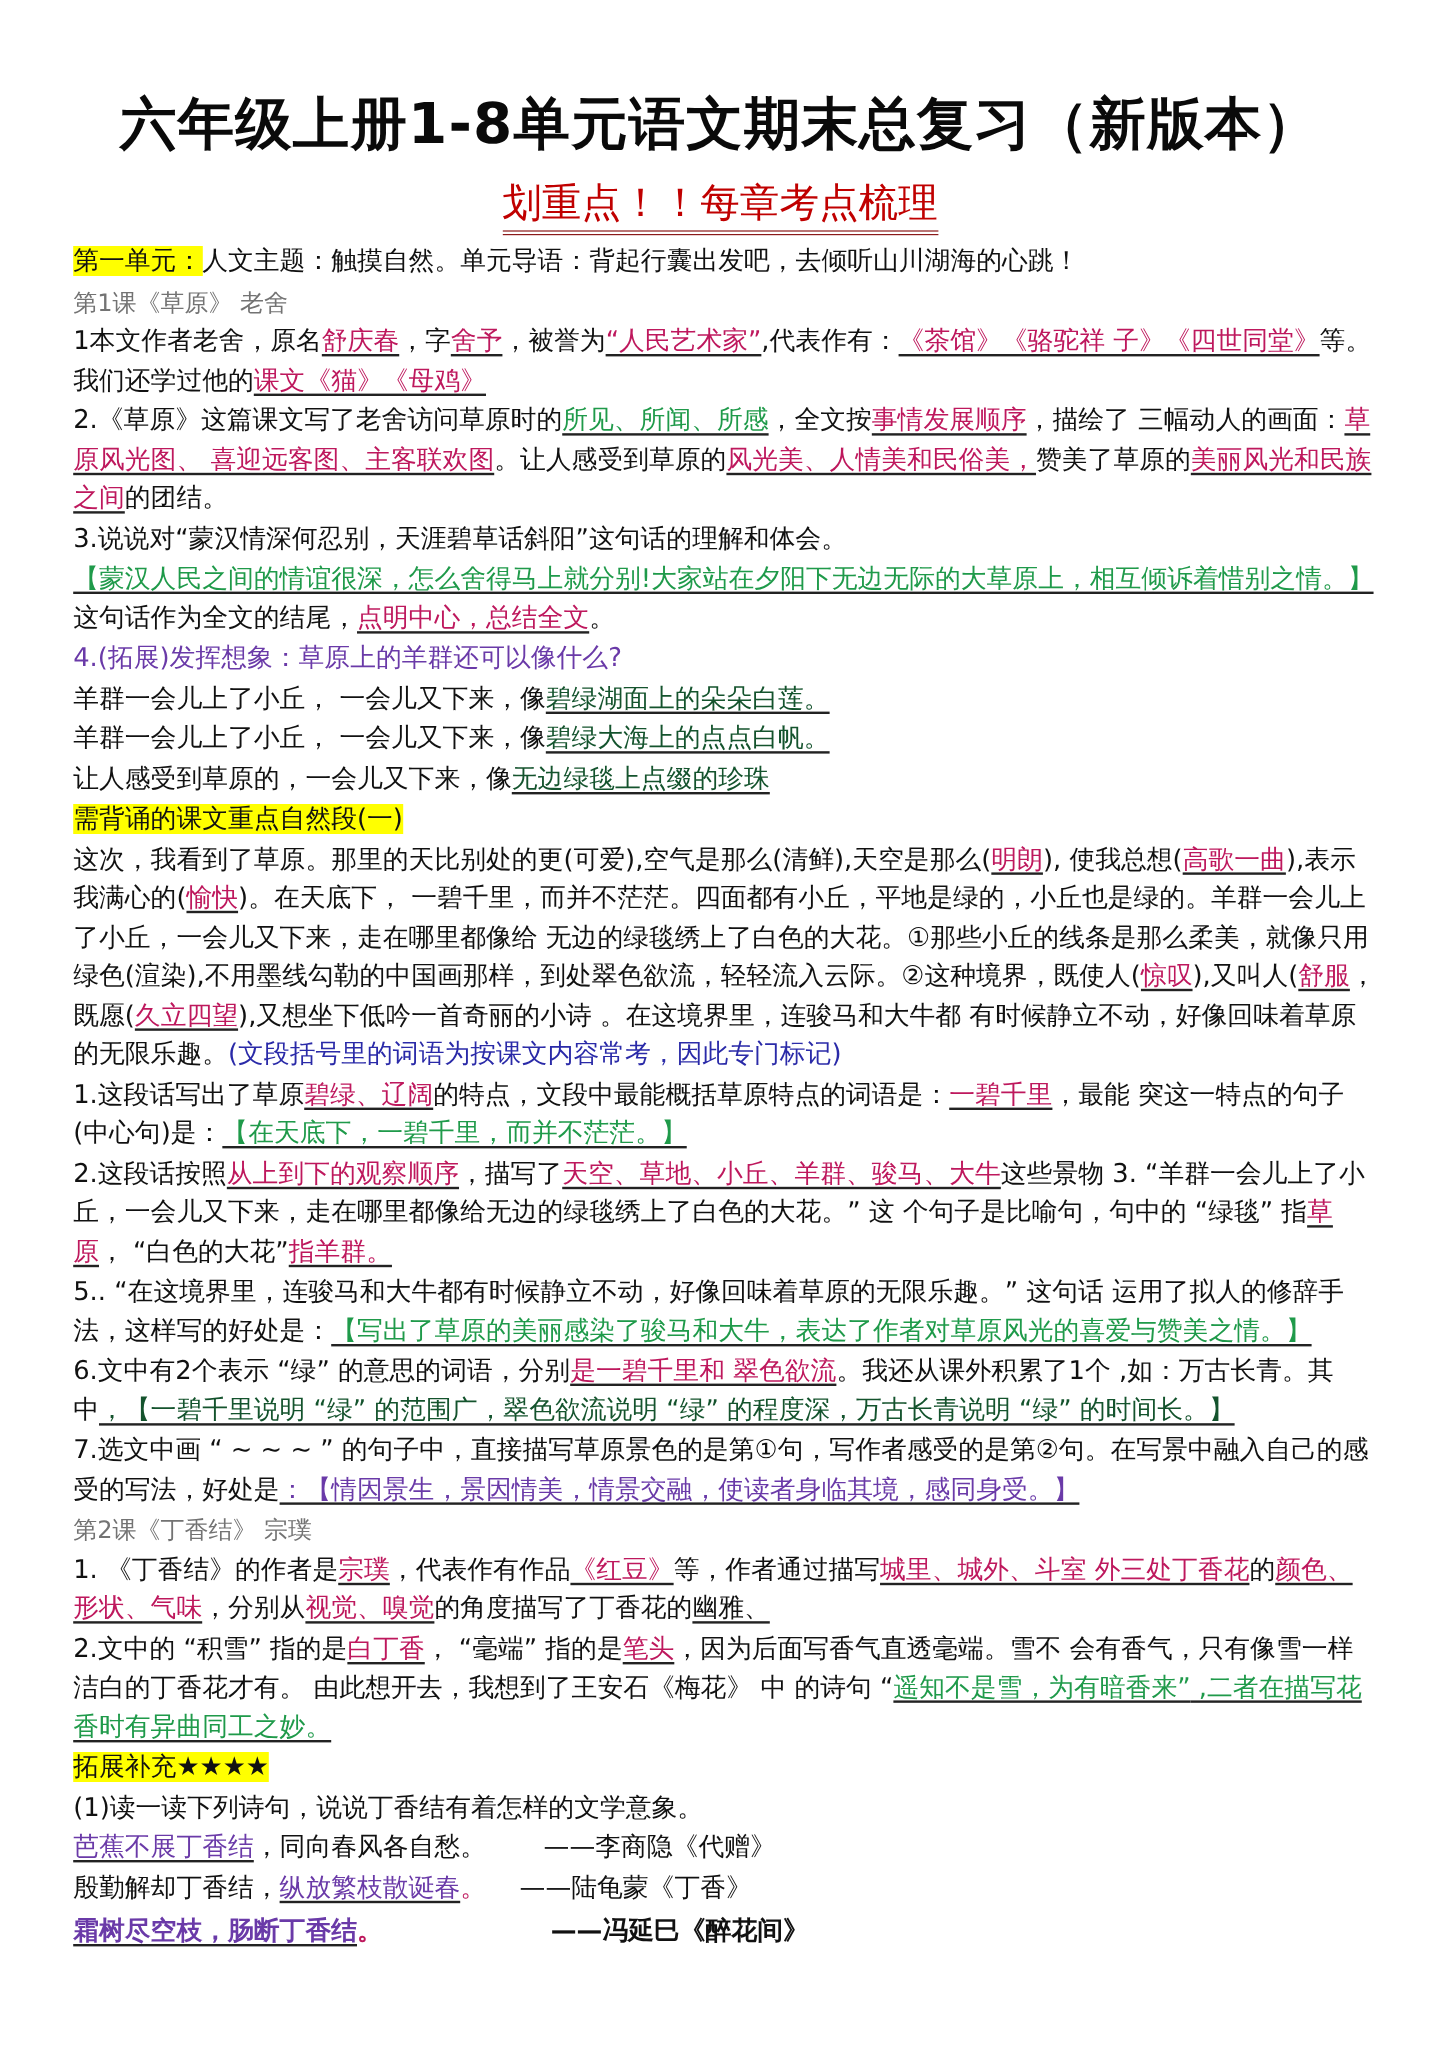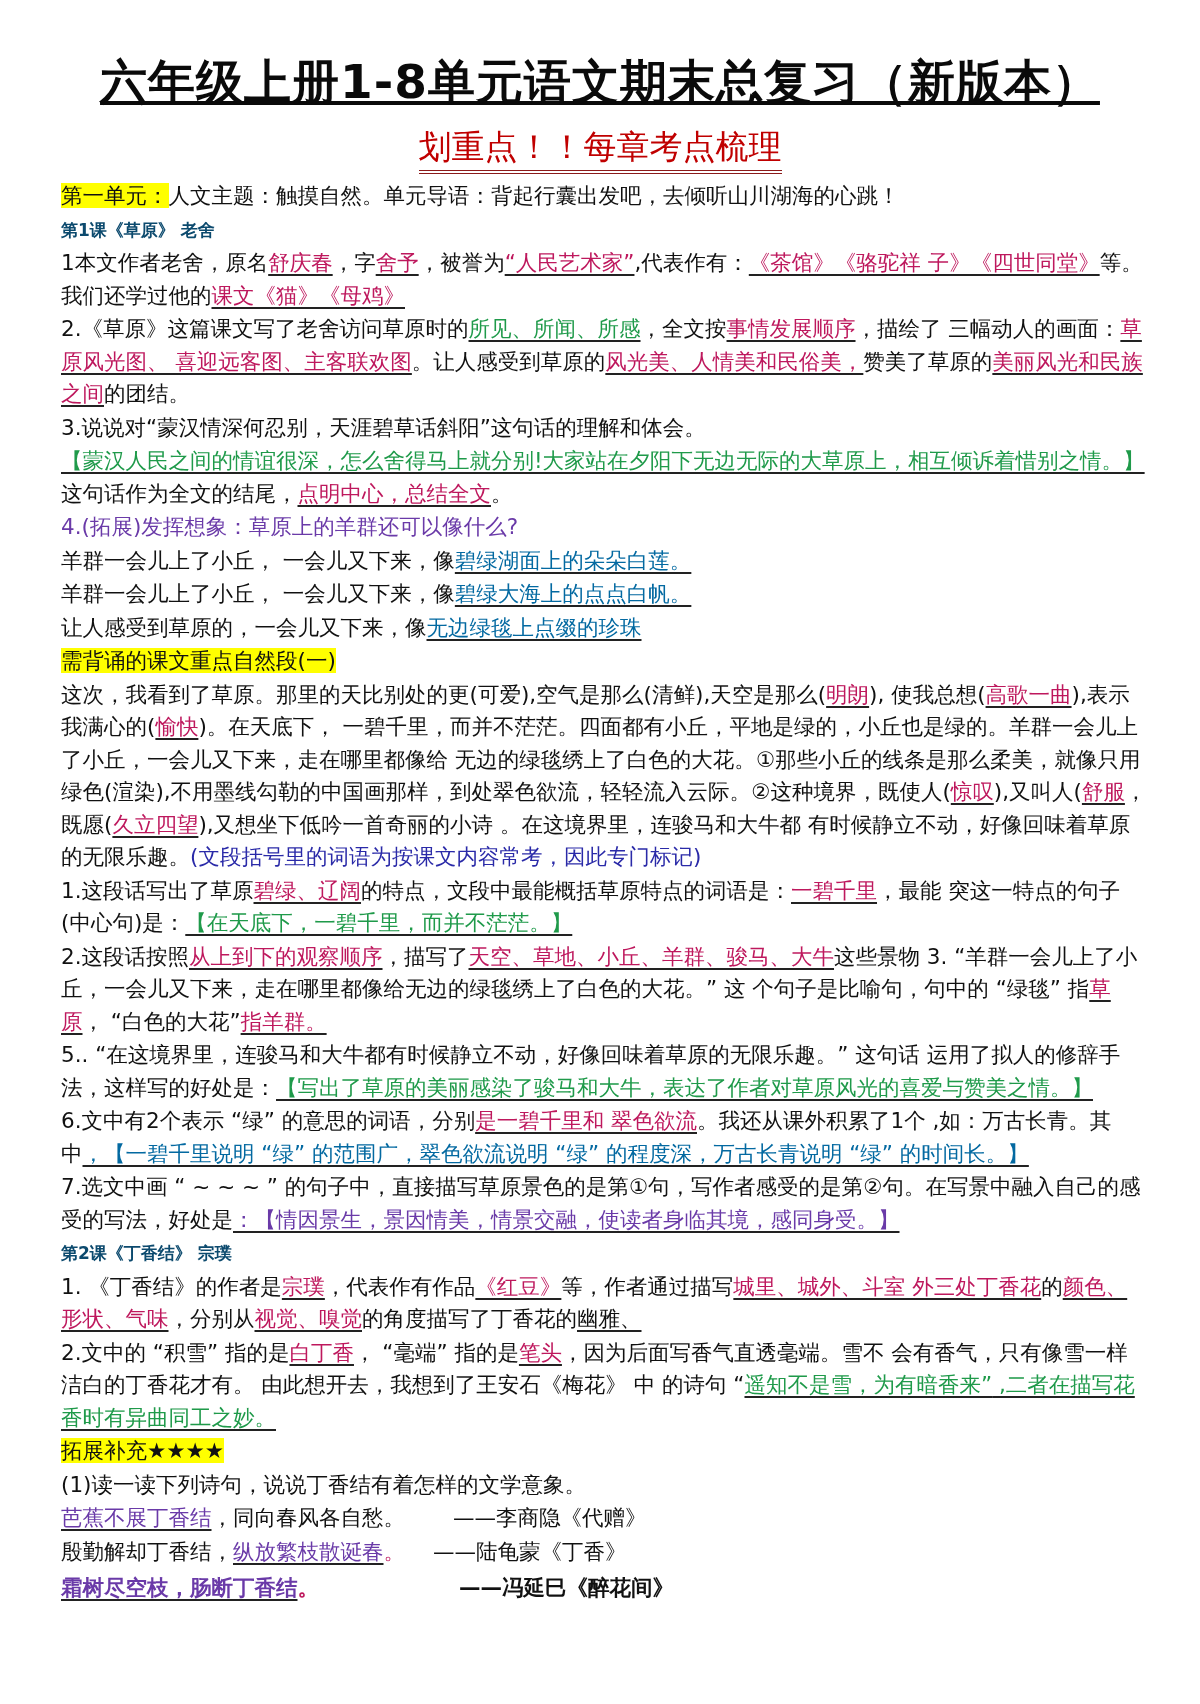--- a/index.html
+++ b/index.html
@@ -1,27 +1,27 @@
 <!DOCTYPE html>
 <html><head>
 <meta charset="utf-8">
 <style>
   html, body { margin: 0; padding: 0; background: #ffffff; }
   body { width: 1200px; height: 1704px; overflow: hidden; font-family: "DejaVu Sans", "Liberation Sans", sans-serif; color: #111; }
   .page { position: relative; width: 1200px; padding: 0 0 0 0; }
-  .title { text-align: center; font-size: 47px; font-weight: bold; color: #0a0a0a; margin: 0; padding-top: 50px; line-height: 64px; letter-spacing: 1px; text-decoration: underline; }
+  .title { text-align: center; font-size: 47px; font-weight: bold; color: #0a0a0a; margin: 0; padding-top: 72px; line-height: 64px; letter-spacing: 1px; }
   .subtitle-wrap { text-align: center; margin-top: 12px; }
   .subtitle { display: inline-block; font-size: 33px; font-weight: normal; color: #c00000; line-height: 42px; border-bottom: 4px double #8b1a1a; padding-bottom: 2px; }
   .content { padding: 0 52px 0 60px; font-size: 21.5px; line-height: 32.5px; }
   .line { margin: 1px; white-space: normal; }
   .hl { background: #ffff00; }
-  .h-lesson { color: #0c4a6e; font-weight: bold; font-size: 17px; }
+  .h-lesson { color: #737373; font-weight: normal; font-size: 20px; }
   .red { color: #be185d; }
   .green { color: #1f9a4a; }
-  .orange { color: #0369a1; }
+  .orange { color: #14532d; }
   .purple { color: #6a3aa8; }
   .blue { color: #2a2aa8; }
   .u { text-decoration: underline; text-decoration-color: #222; text-underline-offset: 4px; }
   .poem-src { display: inline-block; }
 </style>
 </head>
 <body>
 
 <div class="page">
   <h1 class="title">六年级上册1-8单元语文期末总复习（新版本）</h1>

